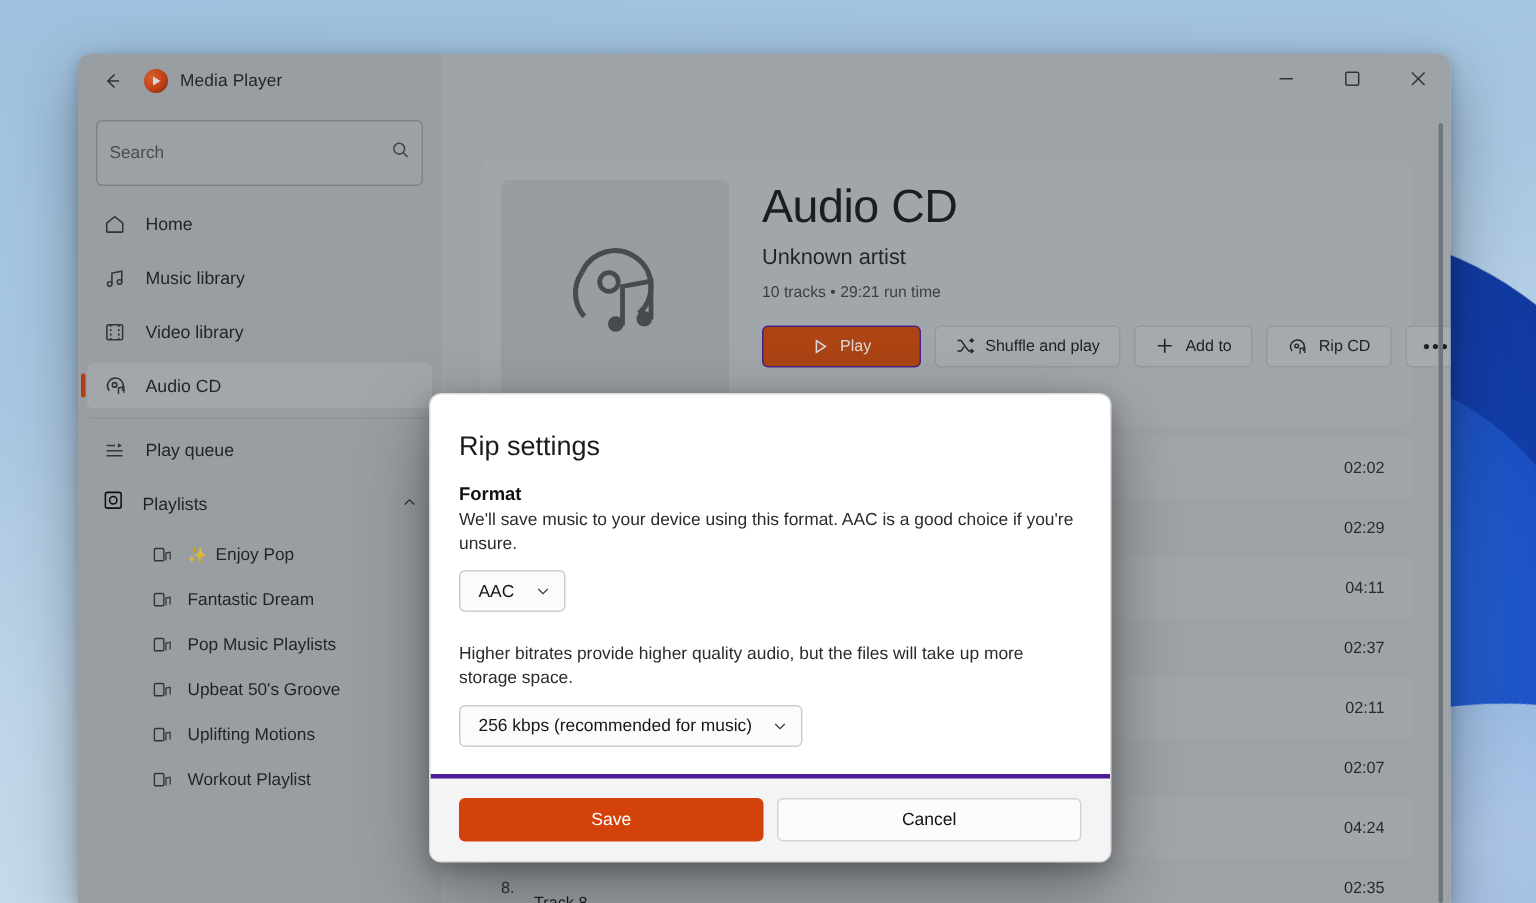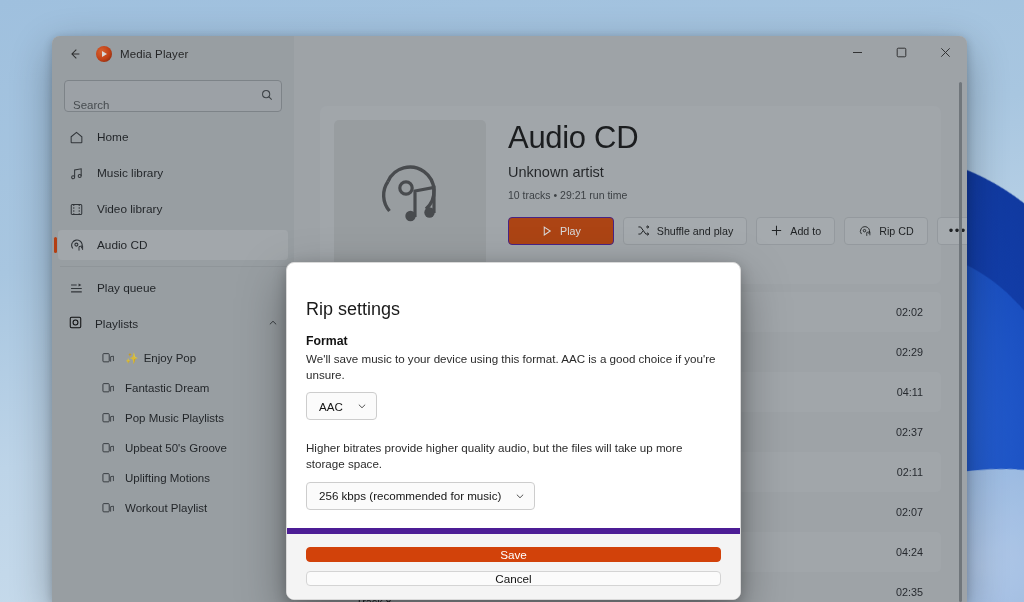--- a/index.html
+++ b/index.html
@@ -112,25 +112,25 @@
 
   
   #sidebar {
     width: 242px; flex: 0 0 242px;
     background: #b0b6ba;
     padding-top: 4px;
     overflow: hidden;
   }
   .search-wrap { padding: 4px 12px 10px 12px; }
   .search-box {
-    height: 32px;
+    height: 44px;
     background: #b5babe;
     border: 1px solid #8e9499;
     border-radius: 4px;
-    display: flex; align-items: flex-end;
+    display: flex; align-items: center;
     padding: 0 8px;
     position: relative;
   }
   .search-box .ph { font-size: 11.5px; color: #4a4f53; }
   .search-ico {
     position: absolute; right: 8px; top: 50%; transform: translateY(-50%);
     color: #40454a;
   }
 
   .nav-item {
@@ -271,21 +271,21 @@
   #dialog {
     position: absolute;
     left: 286px; top: 262px;
     width: 455px;
     background: #ffffff;
     border-radius: 8px;
     border: 1px solid #d9d9d9;
     box-shadow: 0 18px 48px rgba(0,0,0,.35), 0 4px 14px rgba(0,0,0,.22);
     overflow: hidden;
   }
-  .dlg-body { padding: 36px 19px 18px 19px; }
+  .dlg-body { padding: 24px 19px 18px 19px; }
   .dlg-title {
     font-size: 18px; color: #1a1a1a; font-weight: 400;
     margin-bottom: 14px;
   }
   .sec-head {
     font-size: 12.3px; color: #121212; font-weight: 700;
     margin-bottom: 3px;
   }
   .sec-desc {
     font-size: 11.6px; color: #2b2b2b; line-height: 1.35;
@@ -298,23 +298,23 @@
     background: #fbfbfb;
     display: inline-flex; align-items: center;
     padding: 0 9px 0 12px;
     gap: 14px;
     font-size: 11.6px; color: #151515;
   }
   .dropdown .dchev { color: #3a3a3a; font-size: 9px; display:flex; align-items:center; }
   .sec-gap { height: 20px; }
   .dlg-footer {
     background: #f4f4f4;
-    border-top: 6px solid #4c1d95;
+    border-top: 3px solid #4c1d95;
     padding: 13px 19px;
-    display: flex; gap: 9px; flex-direction: column;
+    display: flex; gap: 9px;
   }
   .dbtn {
     flex: 1;
     height: 29px;
     border-radius: 4px;
     display: flex; align-items: center; justify-content: center;
     font-size: 11.7px;
   }
   .dbtn-save { background: #d2420a; color: #fff; border: 1px solid #d2420a; }
   .dbtn-cancel { background: #fbfbfb; color: #111; border: 1px solid #d4d4d4; }

